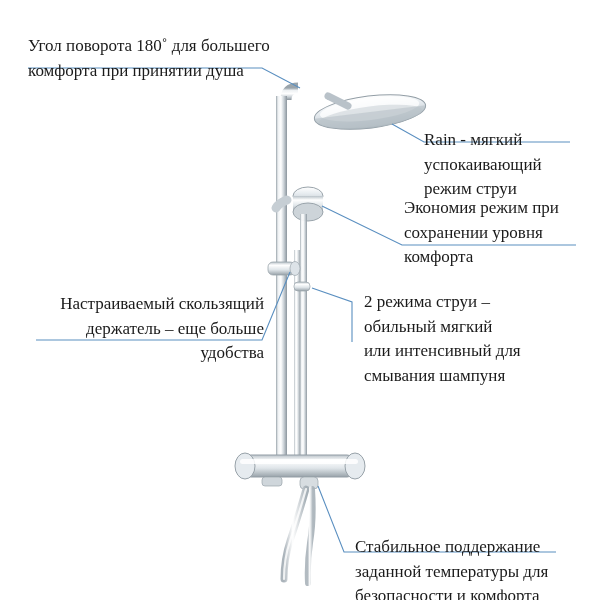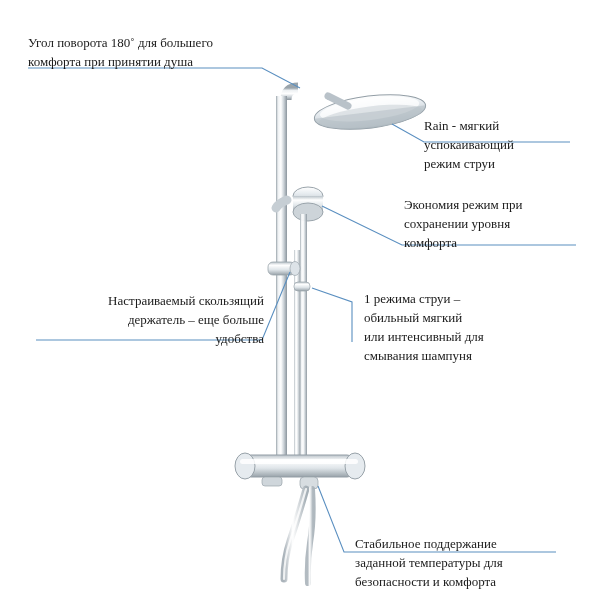--- a/index.html
+++ b/index.html
@@ -12,26 +12,26 @@
     width: 600px;
     height: 600px;
     background: #ffffff;
     overflow: hidden;
     font-family: "Liberation Serif", serif;
   }
   .callout {
     position: absolute;
     color: #1a1a1a;
     font-family: "Liberation Serif", serif;
-    font-size: 13px;
+    font-size: 17px;
     line-height: 1.45;
     white-space: pre-line;
   }
   #c0 { left: 28px;  top: 34px;  width: 250px; }
-  #c1 { left: 424px; top: 117px; width: 160px; }
+  #c1 { left: 424px; top: 128px; width: 160px; }
   #c2 { left: 404px; top: 196px; width: 180px; }
   #c3 { left: 36px;  top: 292px; width: 228px; text-align: right; }
   #c4 { left: 364px; top: 290px; width: 200px; }
   #c5 { left: 355px; top: 502px; width: 210px; margin-top: 33px; }
 
   #leaders, #product {
     position: absolute;
     left: 0; top: 0;
     width: 600px;
     height: 600px;
@@ -144,21 +144,21 @@
 комфорта при принятии душа</div>
   <div class="callout" id="c1">Rain - мягкий
 успокаивающий
 режим струи</div>
   <div class="callout" id="c2">Экономия режим при
 сохранении уровня
 комфорта</div>
   <div class="callout" id="c3">Настраиваемый скользящий
 держатель – еще больше
 удобства</div>
-  <div class="callout" id="c4">1 режима струи –
+  <div class="callout" id="c4">2 режима струи –
 обильный мягкий
 или интенсивный для
 смывания шампуня</div>
   <div class="callout" id="c5">Стабильное поддержание
 заданной температуры для
 безопасности и комфорта</div>
 
 </div>
 
 </body></html>

